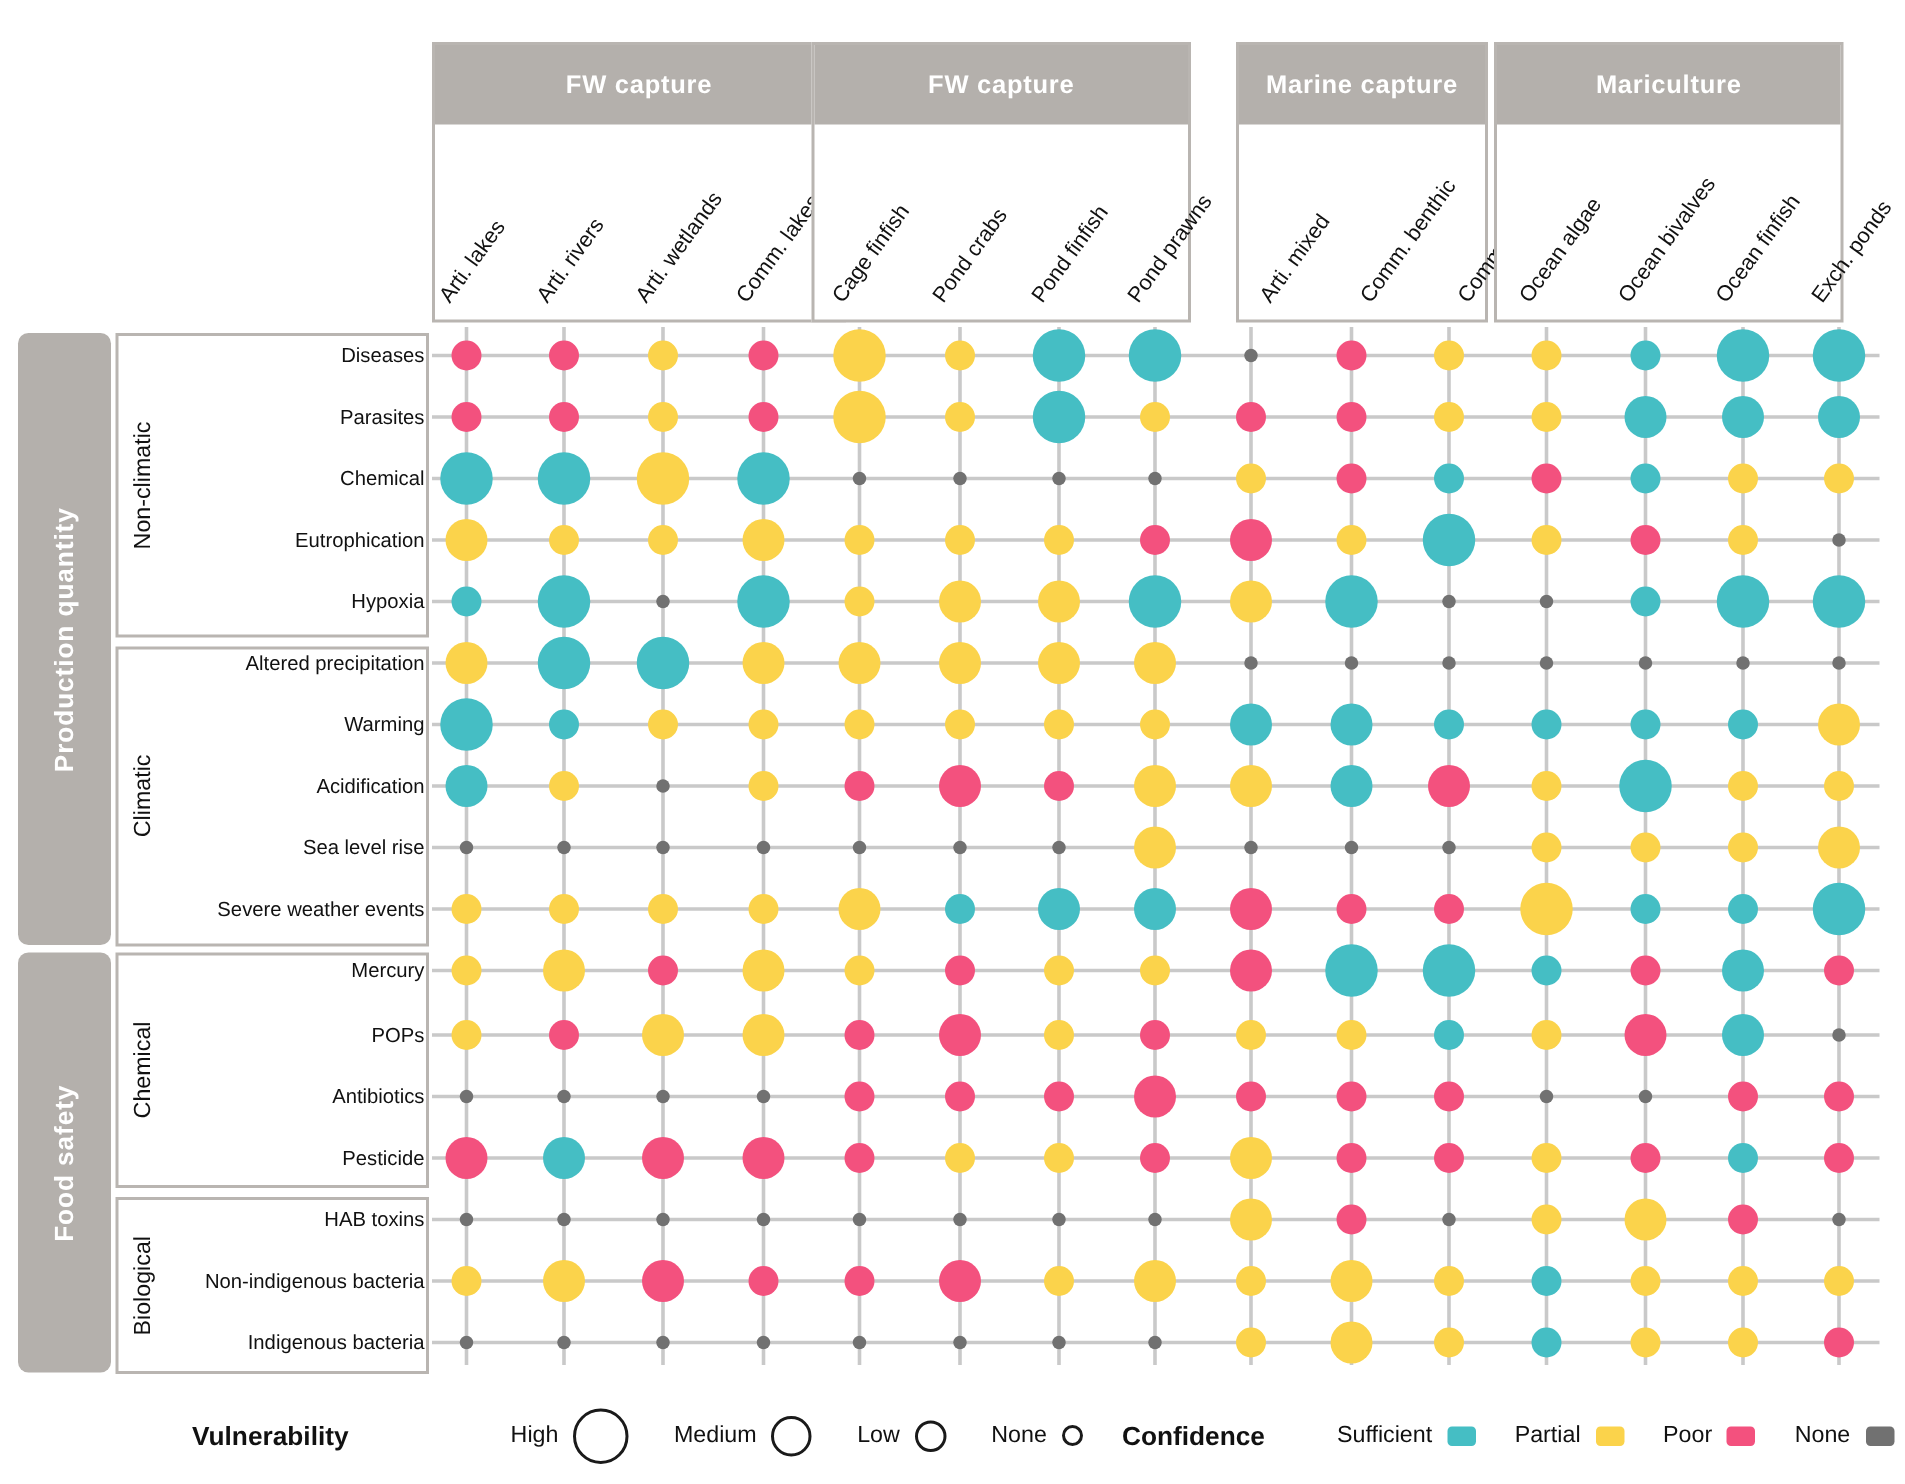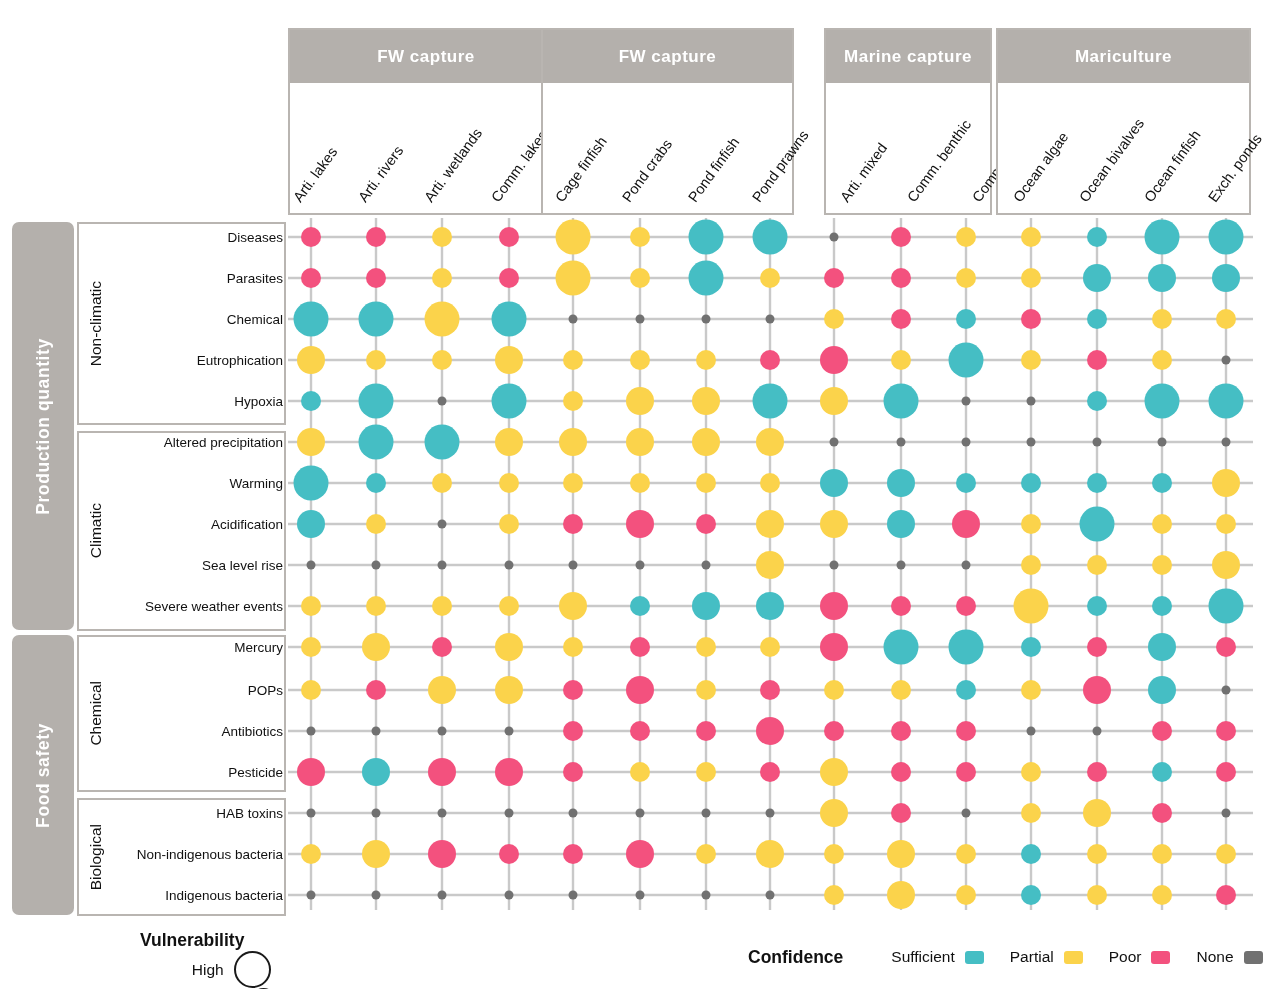--- a/index.html
+++ b/index.html
@@ -46,21 +46,21 @@
     writing-mode:vertical-rl; transform:rotate(180deg);
     font-size:15.5px; white-space:nowrap;
   }
   .row-label {
     position:absolute; right:987px; transform:translateY(-50%);
     white-space:nowrap; font-size:13.5px;
   }
 
   
   .legend-row { position:absolute; top:930px; height:54px; display:flex; align-items:center; }
-  #vuln-legend { left:140px;flex-direction:column; }
+  #vuln-legend { left:128px; }
   #conf-legend { left:748px; }
   .legend-title { font-weight:bold; font-size:17.5px; }
   #vuln-legend .legend-title { margin-right:108px; }
   #conf-legend .legend-title { margin-right:48px; }
   .legend-item { display:flex; align-items:center; }
   #vuln-legend .legend-item { margin-right:30px; }
   #conf-legend .legend-item { margin-right:26px; }
   .legend-item-label { font-size:15.5px; margin-right:10px; }
   .legend-circle {
     display:inline-block; border:2px solid #1a1a1a; border-radius:50%; background:#fff;
@@ -374,21 +374,21 @@
         <span class="col-label" style="left: 89px;">Pond crabs</span>
         <span class="col-label" style="left: 155px;">Pond finfish</span>
         <span class="col-label" style="left: 219px;">Pond prawns</span>
       </div>
       <div class="col-group" style="left: 824px; width: 168px;">
         <div class="col-group-title" style="background: rgb(180, 176, 172);">Marine capture</div>
         <span class="col-label" style="left: 24px;">Arti. mixed</span>
         <span class="col-label" style="left: 91px;">Comm. benthic</span>
         <span class="col-label" style="left: 156px;">Comm. pelagic</span>
       </div>
-      <div class="col-group" style="left: 996px; width: 255px;">
+      <div class="col-group" style="left: 996px; width: 233px;">
         <div class="col-group-title" style="background: rgb(180, 176, 172);">Mariculture</div>
         <span class="col-label" style="left: 25px;">Ocean algae</span>
         <span class="col-label" style="left: 91px;">Ocean bivalves</span>
         <span class="col-label" style="left: 156px;">Ocean finfish</span>
         <span class="col-label" style="left: 220px;">Exch. ponds</span>
       </div>
     </div>
   <div id="row-header-layer">
       <div class="row-bar" style="top: 222px; height: 408px; background: rgb(180, 176, 172);">
         <span>Production quantity</span>

